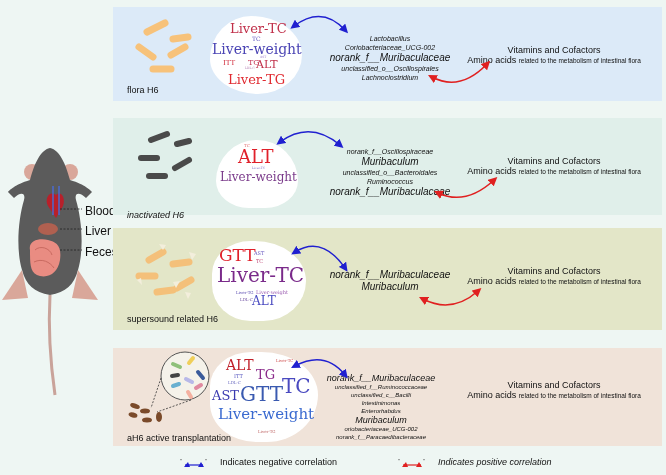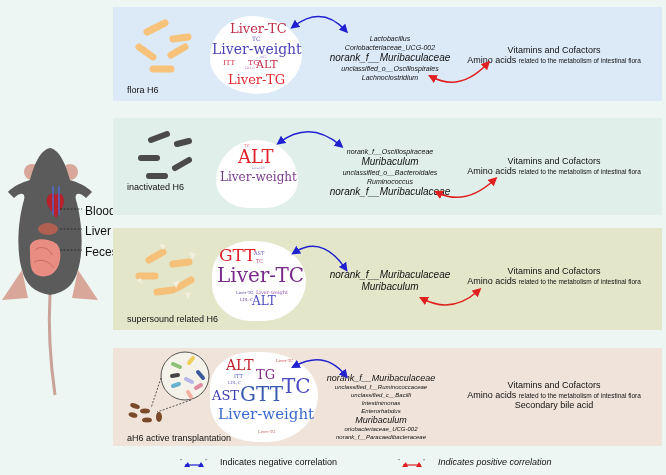--- a/index.html
+++ b/index.html
@@ -84,21 +84,21 @@
 <div class="panel p2">
   <svg style="position:absolute;left:22px;top:10px;" width="70" height="60">
     <g stroke="#4a4a4a" stroke-width="6" stroke-linecap="round">
       <line x1="16" y1="12" x2="32" y2="6"></line>
       <line x1="42" y1="16" x2="54" y2="13"></line>
       <line x1="6" y1="30" x2="22" y2="30"></line>
       <line x1="40" y1="40" x2="54" y2="32"></line>
       <line x1="14" y1="48" x2="30" y2="48"></line>
     </g>
   </svg>
-  <div class="label" style="top:64px;">inactivated H6</div>
+  <div class="label" style="top:92px;font-style:italic;">inactivated H6</div>
   <div class="cloud" style="left:103px;top:22px;width:82px;height:68px;border-radius:50% 50% 40% 40% / 60% 60% 40% 40%;">
     <span class="wc" style="left:28px;top:4px;font-size:4px;color:#e06a6a;">TC</span>
     <span class="wc" style="left:22px;top:8px;font-size:18px;color:#e0202a;">ALT</span>
     <span class="wc" style="left:36px;top:27px;font-size:3px;color:#7a6ac0;">Liver-TC</span>
     <span class="wc" style="left:4px;top:31px;font-size:12px;color:#7a3a8a;">Liver-weight</span>
   </div>
   <div class="taxa" style="left:212px;top:29px;width:130px;">
     <div>norank_f__Oscillospiraceae</div>
     <div class="big">Muribaculum</div>
     <div>unclassified_o__Bacteroidales</div>
@@ -191,21 +191,20 @@
     <div>unclassified_c__Bacilli</div>
     <div>Intestinimonas</div>
     <div>Enterorhabdus</div>
     <div class="big" style="font-size:9px;line-height:10px;">Muribaculum</div>
     <div>oriobacteriaceae_UCG-002</div>
     <div>norank_f__Paracaedibacteraceae</div>
   </div>
   <div class="meta" style="left:336px;top:32px;width:210px;">
     <div class="t1">Vitamins and Cofactors</div>
     <div class="t2"><span>Amino acids</span> <small>related to the metabolism of intestinal flora</small></div>
-    <div class="t1">Secondary bile acid</div>
   </div>
 </div>
 
 <svg class="arrows">
   <defs>
     <marker id="ab" markerWidth="6" markerHeight="6" refX="3" refY="3" orient="auto-start-reverse">
         <path d="M0 0 L6 3 L0 6 Z" fill="#2020d0"></path>
       </marker>
     <marker id="ar" markerWidth="6" markerHeight="6" refX="3" refY="3" orient="auto-start-reverse">
         <path d="M0 0 L6 3 L0 6 Z" fill="#e02020"></path>

